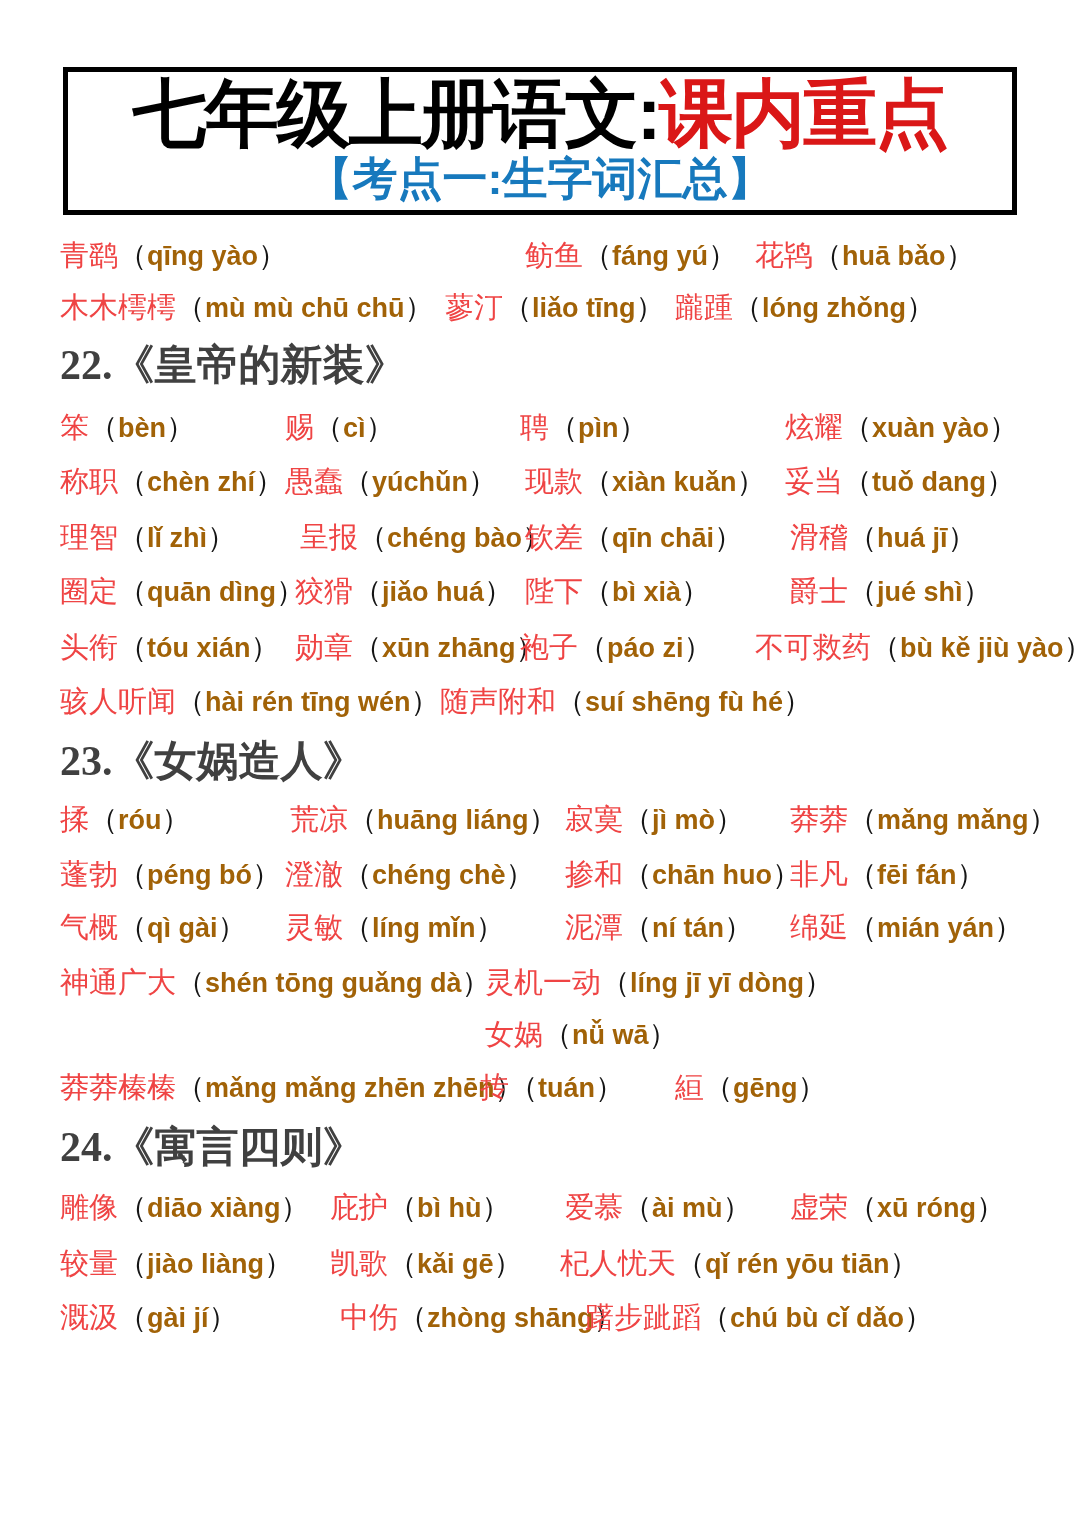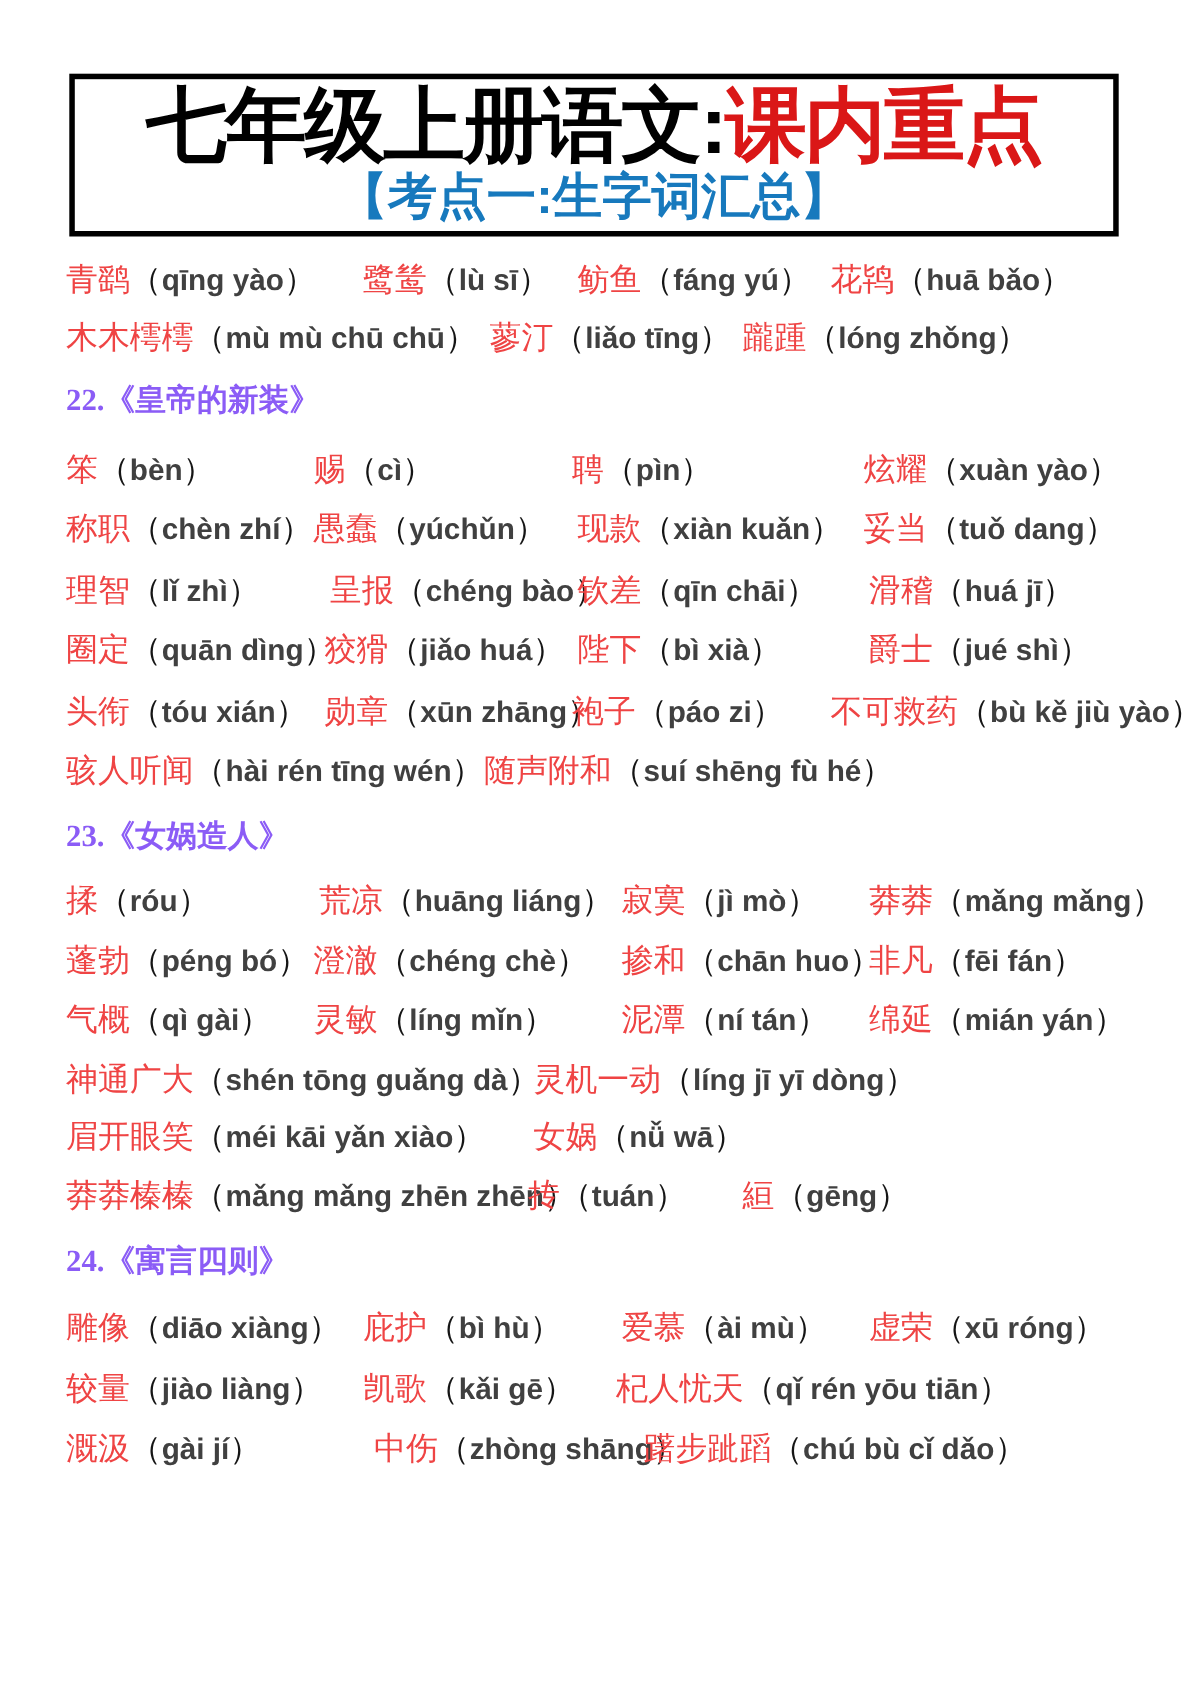--- a/index.html
+++ b/index.html
@@ -38,23 +38,23 @@
     font-size: 45px;
     line-height: 50px;
     color: #1779bd;
     white-space: nowrap;
   }
   .section-heading {
     position: absolute;
     left: 60px;
     font-family: "Liberation Serif", "DejaVu Serif", serif;
     font-weight: 700;
-    font-size: 28px;
+    font-size: 42px;
     line-height: 42px;
-    color: #8b5cf6;
+    color: #404040;
     white-space: nowrap;
   }
   .vocab-row {
     position: absolute;
     left: 0; width: 1080px; height: 40px;
   }
   .vocab-item {
     position: absolute;
     top: 0;
     white-space: nowrap;
@@ -68,39 +68,38 @@
   }
   .vocab-paren {
     font-family: "Liberation Serif", "DejaVu Serif", serif;
     font-weight: 400;
     color: #151515;
   }
   .vocab-pinyin {
     font-family: "Liberation Sans", "DejaVu Sans", sans-serif;
     font-weight: 700;
     font-size: 27px;
-    color: #404040;
+    color: #a16207;
   }
 </style>
 </head>
 <body>
 
 <div class="page">
 
   <div class="header-box">
     <div class="title-line">
       <span class="t-black">七年级上册语文:</span><span class="t-red">课内重点</span>
     </div>
     <div class="subtitle">【考点一:生字词汇总】</div>
   </div>
 
   <div id="content">
       <div class="vocab-row" style="top: 236px;">
         <span class="vocab-item" style="left: 60px;"><span class="vocab-word">青鹞</span><span class="vocab-paren">（</span><span class="vocab-pinyin">qīng yào</span><span class="vocab-paren">）</span></span>
-        <span class="vocab-item" style="left: 330px;"><span class="vocab-word">鹭鸶</span><span class="vocab-paren">（</span><span class="vocab-pinyin">lù sī</span><span class="vocab-paren">）</span></span>
         <span class="vocab-item" style="left: 525px;"><span class="vocab-word">鲂鱼</span><span class="vocab-paren">（</span><span class="vocab-pinyin">fáng yú</span><span class="vocab-paren">）</span></span>
         <span class="vocab-item" style="left: 755px;"><span class="vocab-word">花鸨</span><span class="vocab-paren">（</span><span class="vocab-pinyin">huā bǎo</span><span class="vocab-paren">）</span></span>
       </div>
       <div class="vocab-row" style="top: 288px;">
         <span class="vocab-item" style="left: 60px;"><span class="vocab-word">木木樗樗</span><span class="vocab-paren">（</span><span class="vocab-pinyin">mù mù chū chū</span><span class="vocab-paren">）</span></span>
         <span class="vocab-item" style="left: 445px;"><span class="vocab-word">蓼汀</span><span class="vocab-paren">（</span><span class="vocab-pinyin">liǎo tīng</span><span class="vocab-paren">）</span></span>
         <span class="vocab-item" style="left: 675px;"><span class="vocab-word">躘踵</span><span class="vocab-paren">（</span><span class="vocab-pinyin">lóng zhǒng</span><span class="vocab-paren">）</span></span>
       </div>
       <div class="section-heading" style="top: 344px;">22.《皇帝的新装》</div>
       <div class="vocab-row" style="top: 408px;">
@@ -154,21 +153,20 @@
         <span class="vocab-item" style="left: 60px;"><span class="vocab-word">气概</span><span class="vocab-paren">（</span><span class="vocab-pinyin">qì gài</span><span class="vocab-paren">）</span></span>
         <span class="vocab-item" style="left: 285px;"><span class="vocab-word">灵敏</span><span class="vocab-paren">（</span><span class="vocab-pinyin">líng mǐn</span><span class="vocab-paren">）</span></span>
         <span class="vocab-item" style="left: 565px;"><span class="vocab-word">泥潭</span><span class="vocab-paren">（</span><span class="vocab-pinyin">ní tán</span><span class="vocab-paren">）</span></span>
         <span class="vocab-item" style="left: 790px;"><span class="vocab-word">绵延</span><span class="vocab-paren">（</span><span class="vocab-pinyin">mián yán</span><span class="vocab-paren">）</span></span>
       </div>
       <div class="vocab-row" style="top: 963px;">
         <span class="vocab-item" style="left: 485px;"><span class="vocab-word">灵机一动</span><span class="vocab-paren">（</span><span class="vocab-pinyin">líng jī yī dòng</span><span class="vocab-paren">）</span></span>
         <span class="vocab-item" style="left: 60px;"><span class="vocab-word">神通广大</span><span class="vocab-paren">（</span><span class="vocab-pinyin">shén tōng guǎng dà</span><span class="vocab-paren">）</span></span>
       </div>
       <div class="vocab-row" style="top: 1015px;">
-        <span class="vocab-item" style="left: 60px;"><span class="vocab-word">眉开眼笑</span><span class="vocab-paren">（</span><span class="vocab-pinyin">méi kāi yǎn xiào</span><span class="vocab-paren">）</span></span>
         <span class="vocab-item" style="left: 485px;"><span class="vocab-word">女娲</span><span class="vocab-paren">（</span><span class="vocab-pinyin">nǚ wā</span><span class="vocab-paren">）</span></span>
       </div>
       <div class="vocab-row" style="top: 1068px;">
         <span class="vocab-item" style="left: 60px;"><span class="vocab-word">莽莽榛榛</span><span class="vocab-paren">（</span><span class="vocab-pinyin">mǎng mǎng zhēn zhēn</span><span class="vocab-paren">）</span></span>
         <span class="vocab-item" style="left: 480px;"><span class="vocab-word">抟</span><span class="vocab-paren">（</span><span class="vocab-pinyin">tuán</span><span class="vocab-paren">）</span></span>
         <span class="vocab-item" style="left: 675px;"><span class="vocab-word">絙</span><span class="vocab-paren">（</span><span class="vocab-pinyin">gēng</span><span class="vocab-paren">）</span></span>
       </div>
       <div class="section-heading" style="top: 1126px;">24.《寓言四则》</div>
       <div class="vocab-row" style="top: 1188px;">
         <span class="vocab-item" style="left: 60px;"><span class="vocab-word">雕像</span><span class="vocab-paren">（</span><span class="vocab-pinyin">diāo xiàng</span><span class="vocab-paren">）</span></span>

